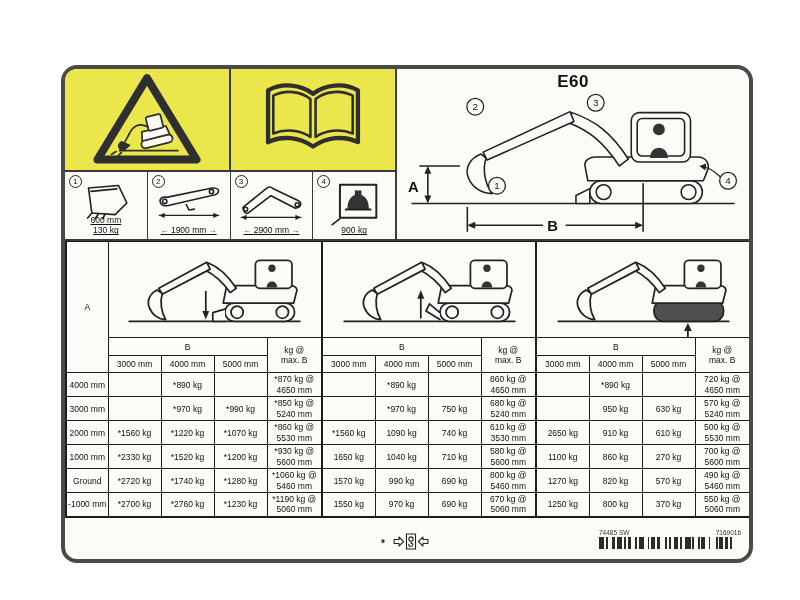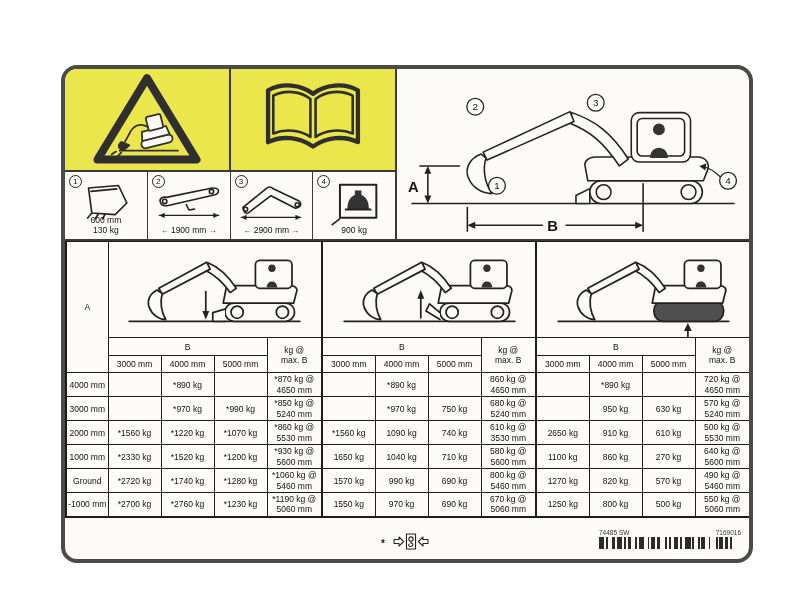--- a/index.html
+++ b/index.html
@@ -12,21 +12,21 @@
   .top-left{width:332px;box-sizing:border-box;border-right:2px solid #3a3a3a;display:flex;flex-direction:column;}
   .warn-row{height:103px;box-sizing:border-box;border-bottom:2px solid #3a3a3a;background:#ebe64b;display:flex;}
   .warn-cell{flex:1;box-sizing:border-box;border-right:2px solid #3a3a3a;display:flex;align-items:center;justify-content:center;}
   .book-cell{flex:1;display:flex;align-items:center;justify-content:center;}
   .legend-row{flex:1;box-sizing:border-box;border-bottom:2px solid #3a3a3a;display:flex;}
   .legend-cell{flex:1;position:relative;box-sizing:border-box;border-right:1.5px solid #3a3a3a;}
   .legend-cell:last-child{border-right:none;}
   .circ-num{position:absolute;top:3px;left:4px;width:11px;height:11px;border:1px solid #222;border-radius:50%;
             font-size:8px;line-height:11px;text-align:center;}
   .legend-icon{position:absolute;top:11px;left:50%;transform:translateX(-50%);}
-  .legend-text{position:absolute;bottom:3px;left:0;width:100%;text-align:center;font-size:8.5px;line-height:1.25;white-space:pre-line;}
+  .legend-text{position:absolute;bottom:3px;left:0;width:100%;text-align:center;font-size:8.5px;line-height:1.25;white-space:pre-line;text-decoration:underline;}
   .legend-text.dim::before{content:"← ";font-size:8px;}
   .legend-text.dim::after{content:" →";font-size:8px;}
   .top-right{flex:1;position:relative;box-sizing:border-box;border-bottom:2px solid #3a3a3a;}
   .model-title{position:absolute;top:3px;left:0;width:100%;text-align:center;font-size:17px;font-weight:bold;letter-spacing:.5px;}
   .diagram-svg{position:absolute;left:0;top:14px;}
   
   #cap-table{position:absolute;left:0;top:172px;width:684px;border-collapse:collapse;table-layout:fixed;
              border:2px solid #1c1c1c;border-top:none;}
   #cap-table td{border:1px solid #1c1c1c;text-align:center;vertical-align:middle;padding:0;font-size:8.5px;}
   #cap-table td.sec{border-left-width:2px;}
@@ -145,20 +145,21 @@
                     <rect x="31" y="9" width="8" height="6" fill="#333" stroke="none"></rect>
                     <line x1="19" y1="32" x2="51" y2="32" stroke-width="2.6"></line>
                     <line x1="13" y1="43" x2="3" y2="51" stroke-width="2"></line>
                   </g>
                 </svg></span>
               <span class="legend-text">900 kg</span>
             </div>
           </div>
       </div>
       <div class="top-right">
+        <div class="model-title">E60</div>
         <svg class="diagram-svg" viewBox="0 0 354 160" width="352" height="158">
           <g fill="none" stroke="#222" stroke-width="1.6" stroke-linecap="round" stroke-linejoin="round">
             <line x1="14" y1="122" x2="340" y2="122"></line>
             <path d="M180,114 L194,107 L194,122 L180,122 Z" fill="#fcfbf7"></path>
             <rect x="194" y="99" width="114" height="23" rx="11.5" fill="#fcfbf7"></rect>
             <circle cx="208" cy="110.5" r="7.5"></circle>
             <circle cx="294" cy="110.5" r="7.5"></circle>
             <path d="M192,99 L189,83 C189,78 194,75 200,75 L303,75 C312,75 316,82 313,89 L309,99 Z" fill="#fcfbf7"></path>
             <rect x="236" y="30" width="60" height="50" rx="8" fill="#fcfbf7"></rect>
             <rect x="242" y="36" width="48" height="38" rx="5"></rect>
@@ -364,21 +365,21 @@
             <td class="maxb pre">*930 kg @
 5600 mm</td>
             <td class="sec val">1650 kg</td>
             <td class="val">1040 kg</td>
             <td class="val">710 kg</td>
             <td class="maxb pre">580 kg @
 5600 mm</td>
             <td class="sec val">1100 kg</td>
             <td class="val">860 kg</td>
             <td class="val">270 kg</td>
-            <td class="maxb pre">640 kg @
+            <td class="maxb pre">700 kg @
 5600 mm</td>
           </tr>
           <tr class="r-d">
             <td class="a-label">Ground</td>
             <td class="val">*2720 kg</td>
             <td class="val">*1740 kg</td>
             <td class="val">*1280 kg</td>
             <td class="maxb pre">*1060 kg @
 5460 mm</td>
             <td class="sec val">1570 kg</td>
@@ -399,21 +400,21 @@
             <td class="val">*1230 kg</td>
             <td class="maxb pre">*1190 kg @
 5060 mm</td>
             <td class="sec val">1550 kg</td>
             <td class="val">970 kg</td>
             <td class="val">690 kg</td>
             <td class="maxb pre">670 kg @
 5060 mm</td>
             <td class="sec val">1250 kg</td>
             <td class="val">800 kg</td>
-            <td class="val">500 kg</td>
+            <td class="val">370 kg</td>
             <td class="maxb pre">550 kg @
 5060 mm</td>
           </tr>
         </tbody>
       </table>
 
     <div class="footer">
       <div class="note">
         <span class="note-star">*</span>
         <span>

